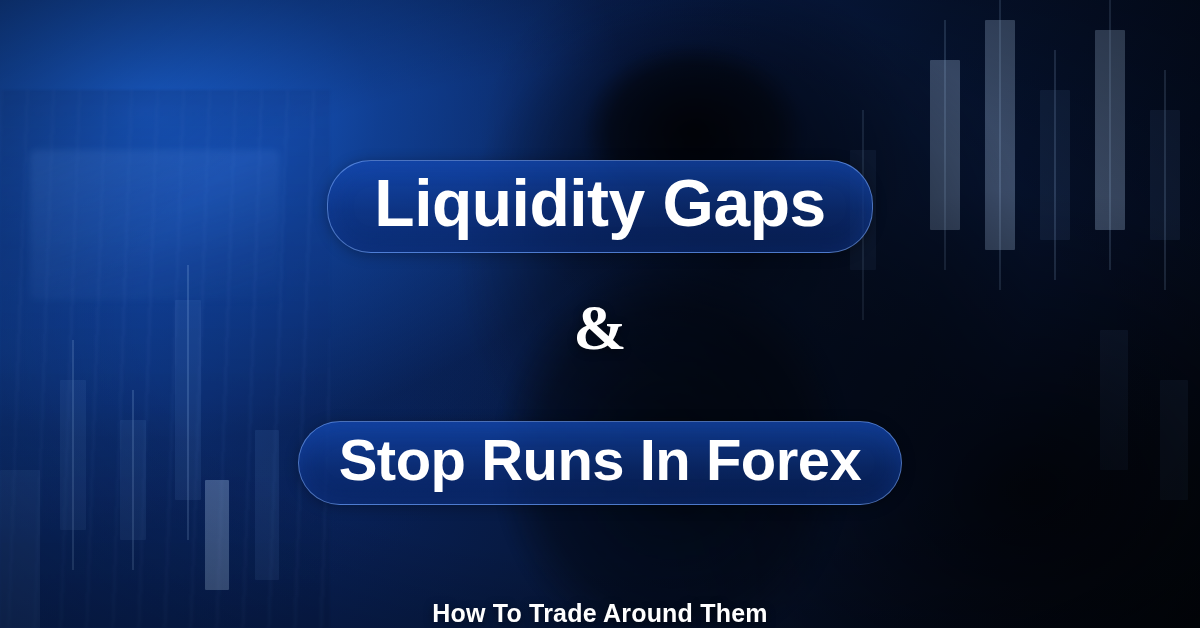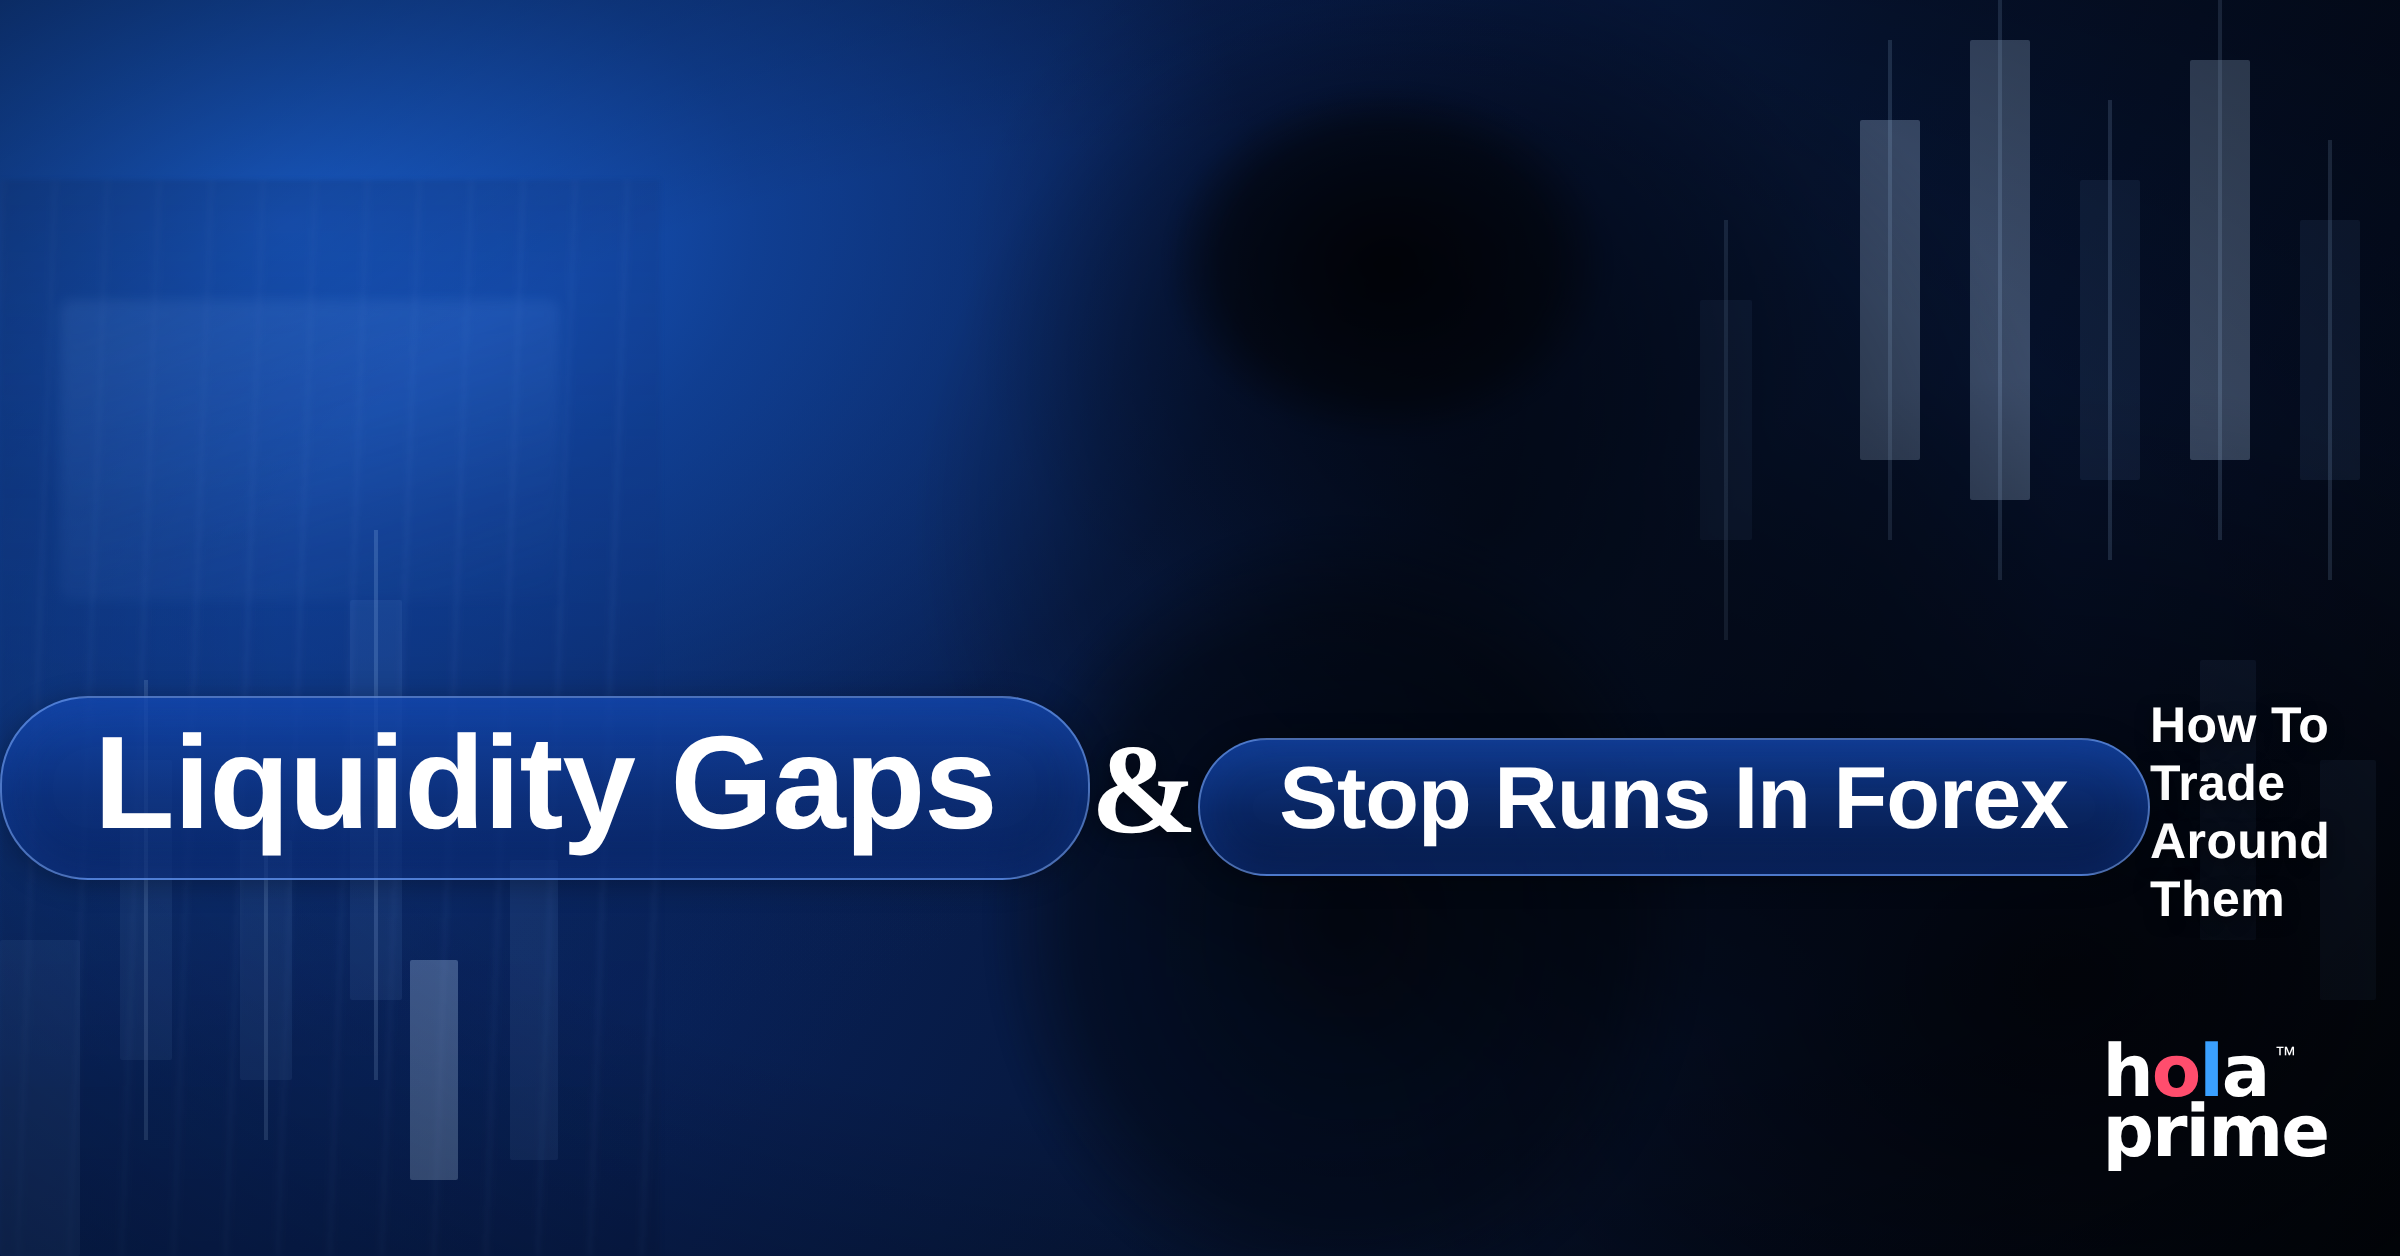--- a/index.html
+++ b/index.html
@@ -93,21 +93,21 @@
     position: absolute;
     width: 2px;
     background: rgba(170,210,255,0.18);
   }
 
   
   .content {
     position: absolute;
     inset: 0;
     display: flex;
-    flex-direction: row;
+    flex-direction: column;
     align-items: center;
     justify-content: space-between;
     padding-top: 160px;
   }
   .pill {
     position: relative;
     display: inline-flex;
     align-items: center;
     justify-content: center;
     border-radius: 44px;
@@ -119,21 +119,21 @@
     letter-spacing: -0.5px;
     white-space: nowrap;
   }
   .pill-1 {
     padding: 6px 46px 12px 46px;
     font-size: 66px;
     line-height: 1.1;
   }
   .pill-2 {
     padding: 6px 40px 12px 40px;
-    font-size: 44px;
+    font-size: 58px;
     line-height: 1.1;
     margin-top: 19px;
   }
   .ampersand {
     position: relative;
     z-index: 5;
     color: #ffffff;
     font-family: "Liberation Serif", serif;
     font-weight: bold;
     font-size: 64px;
@@ -232,21 +232,14 @@
     <div class="pill pill-1">
       <span>Liquidity Gaps</span>
     </div>
     <div class="ampersand">&amp;</div>
     <div class="pill pill-2">
       <span>Stop Runs In Forex</span>
     </div>
     <div class="subtitle">How To Trade Around Them</div>
   </div>
 
-  <div class="logo">
-    <div class="logo-row">
-      <div class="logo-hola"><span class="c1">h</span><span class="c2">o</span><span class="c3">l</span><span class="c4">a</span></div>
-      <div class="logo-tm">™</div>
-    </div>
-    <div class="logo-prime">prime</div>
-  </div>
 
 </div>
 
 </body></html>

